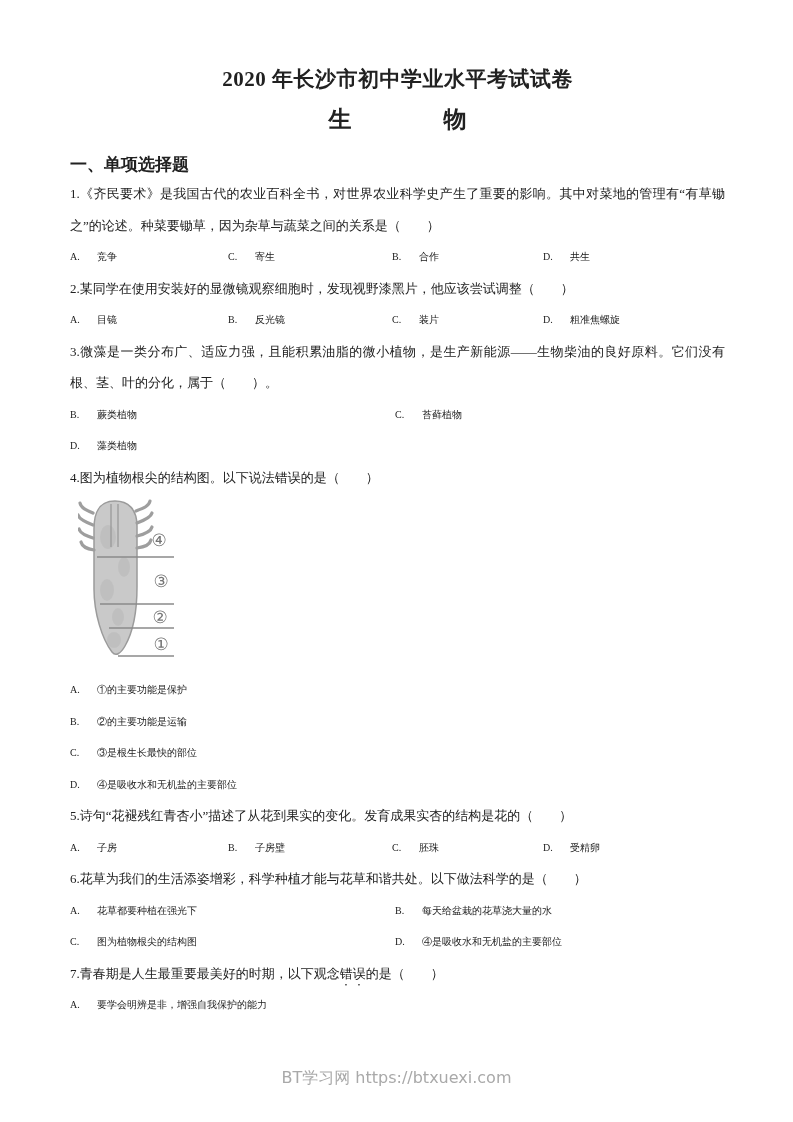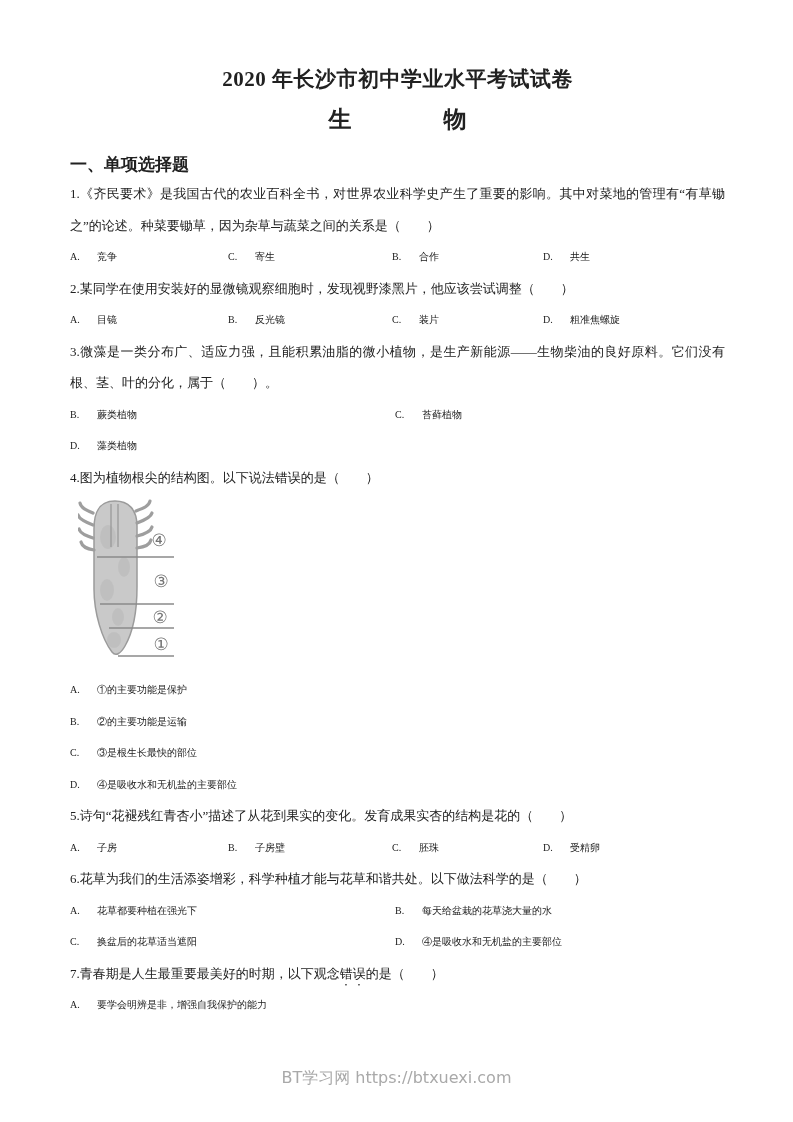--- a/index.html
+++ b/index.html
@@ -124,21 +124,21 @@
     <span class="opt"><span class="lbl">A.</span><span>子房</span></span>
     <span class="opt"><span class="lbl">B.</span><span>子房壁</span></span>
     <span class="opt"><span class="lbl">C.</span><span>胚珠</span></span>
     <span class="opt"><span class="lbl">D.</span><span>受精卵</span></span>
   </div>
 
   <div class="q-text">6.花草为我们的生活添姿增彩，科学种植才能与花草和谐共处。以下做法科学的是（　　）</div>
   <div class="opts cols2">
     <span class="opt"><span class="lbl">A.</span><span>花草都要种植在强光下</span></span>
     <span class="opt"><span class="lbl">B.</span><span>每天给盆栽的花草浇大量的水</span></span>
-    <span class="opt"><span class="lbl">C.</span><span>换盆后的花草适当遮阳</span></span>
+    <span class="opt"><span class="lbl">C.</span><span>图为植物根尖的结构图</span></span>
     <span class="opt"><span class="lbl">D.</span><span>④是吸收水和无机盐的主要部位</span></span>
   </div>
 
   <div class="q-text">
     <span>7.青春期是人生最重要最美好的时期，以下观念</span><span class="emph">错误</span><span>的是（　　）</span>
   </div>
   <div class="opts">
     <div class="opt"><span class="lbl">A.</span><span>要学会明辨是非，增强自我保护的能力</span></div>
   </div>
 

